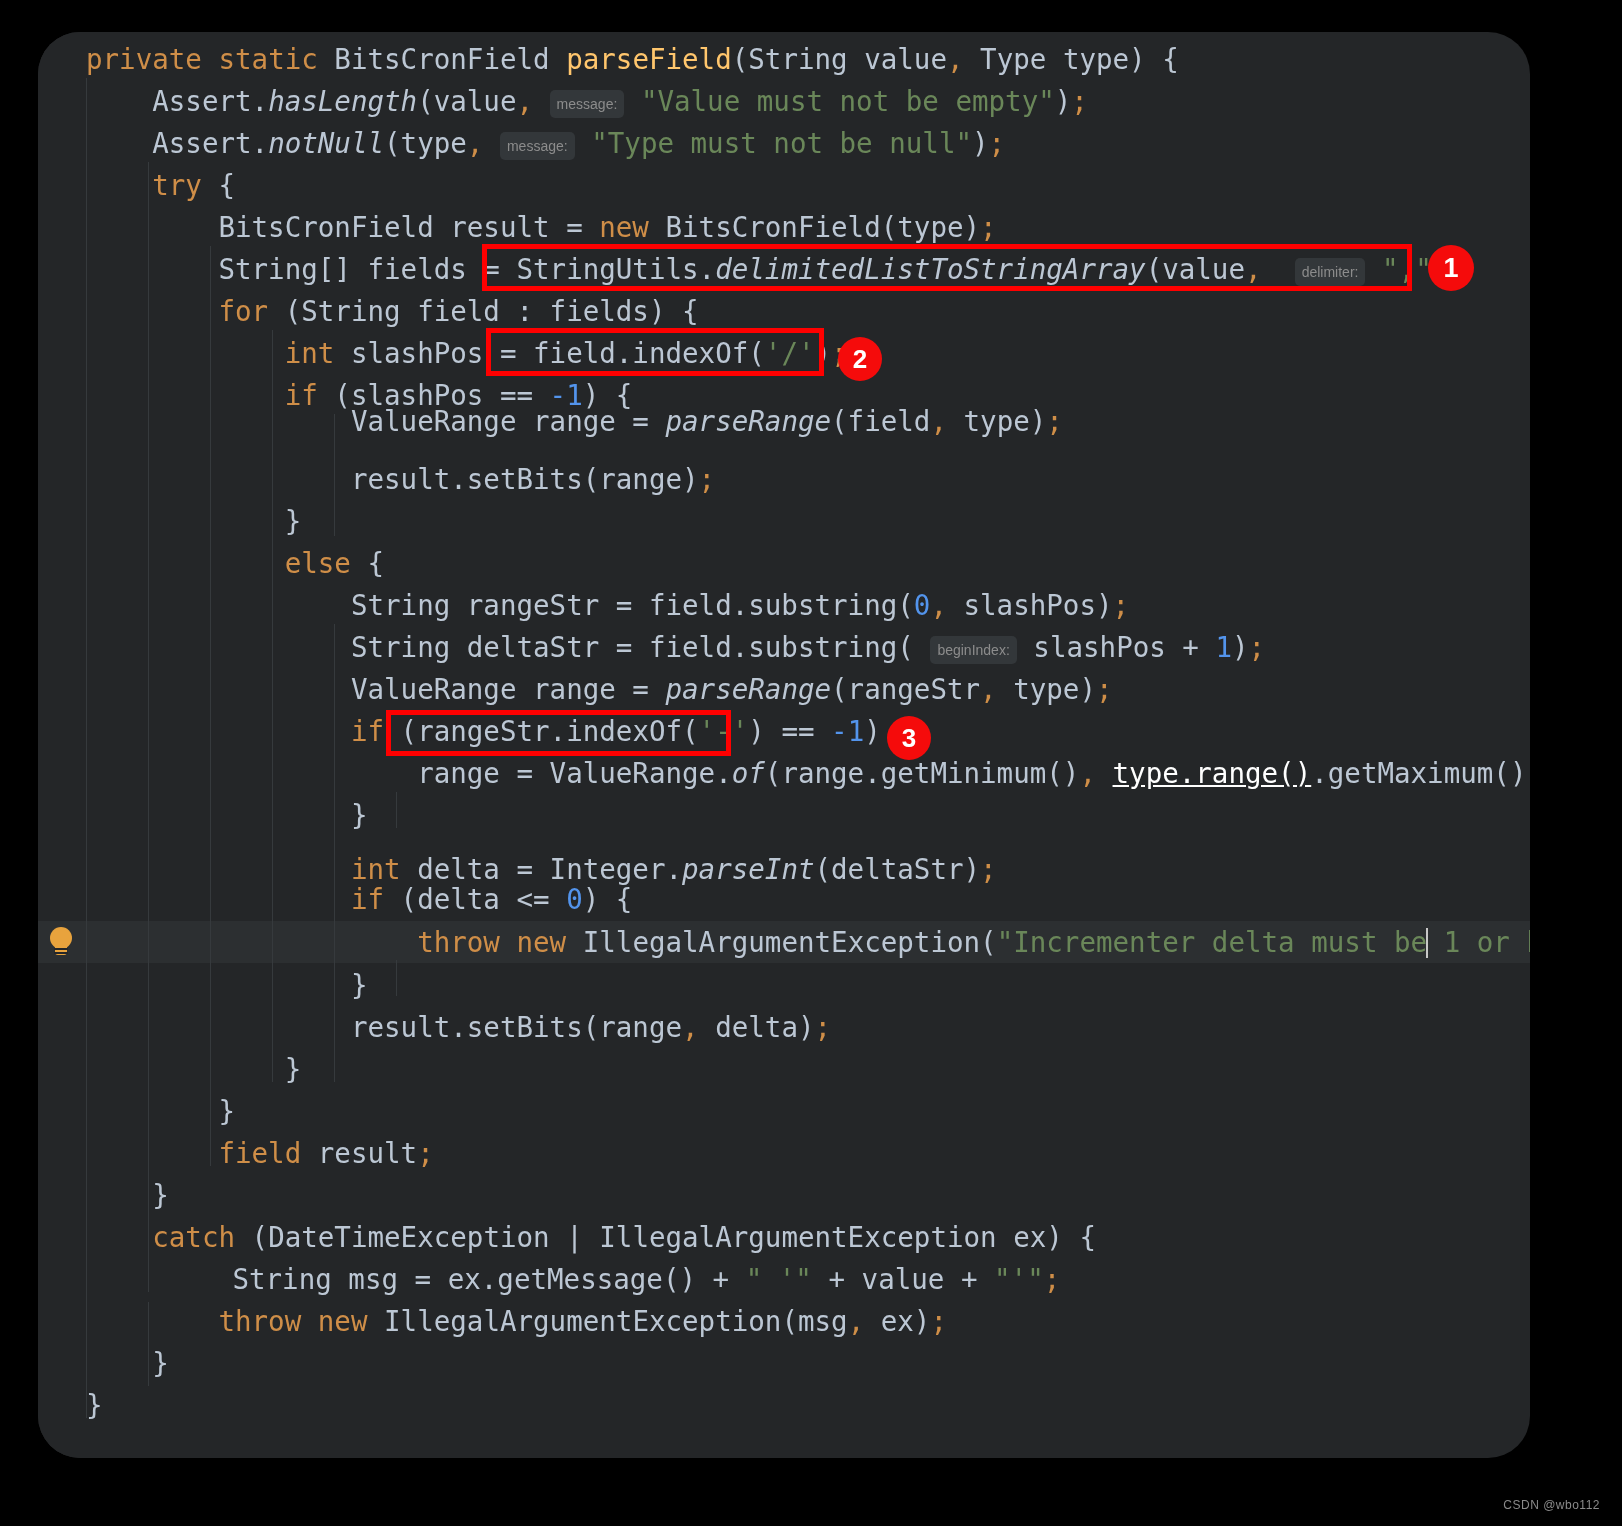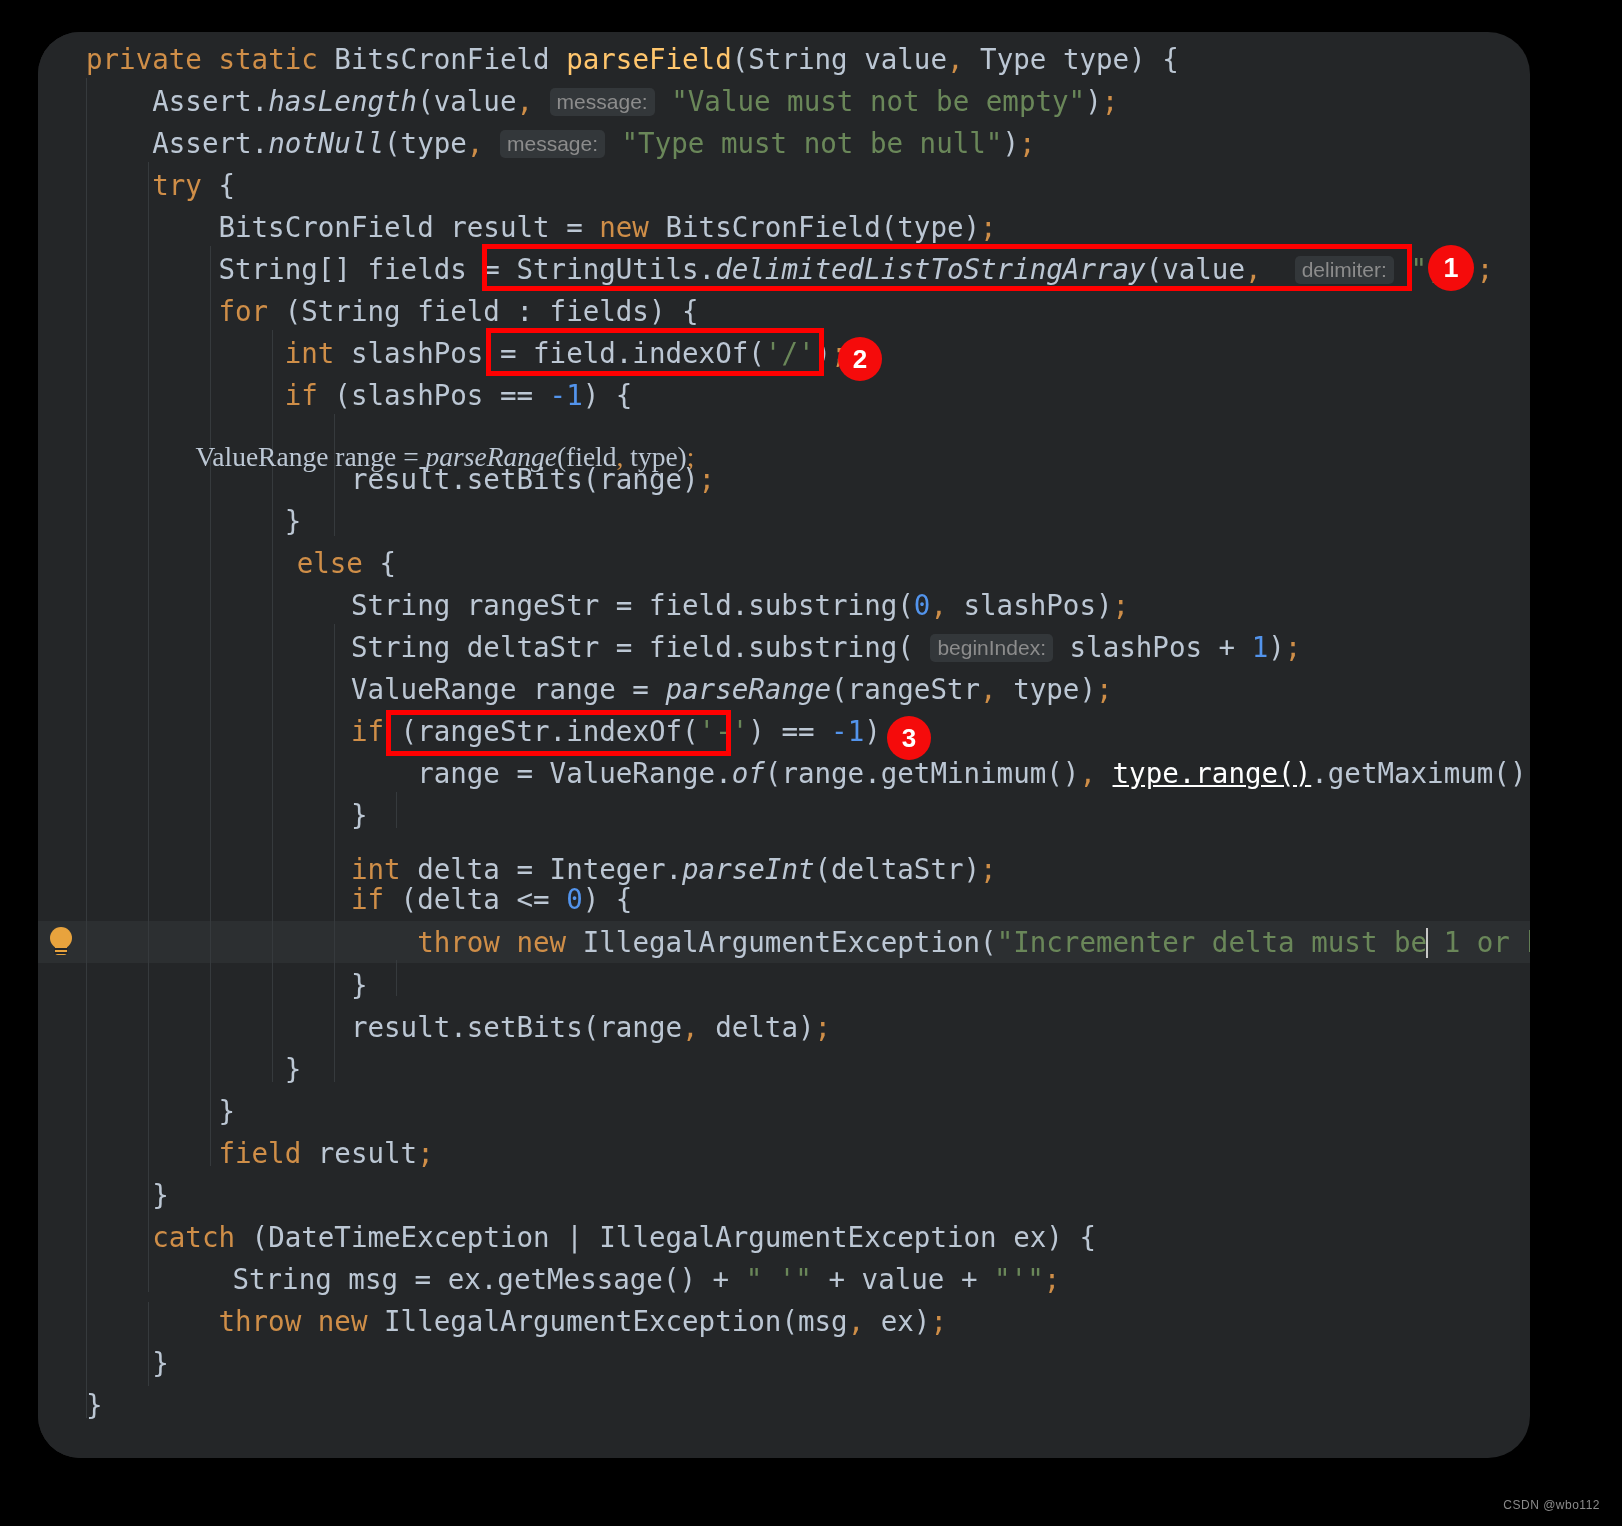--- a/index.html
+++ b/index.html
@@ -75,21 +75,21 @@
   .str{color:#6a8759;}
   .num{color:#5394ec;}
   .fn{color:#ffc66d;}
   .it{font-style:italic;}
   .lnk{color:#ffffff;text-decoration:underline;}
   .chip{
     display:inline-block;
     background:#33373a;
     color:#8c8c8c;
     font-family:"Liberation Sans","DejaVu Sans",sans-serif;
-    font-size:21px;
+    font-size:14px;
     line-height:28px;
     border-radius:5px;
     padding:0 7px;
     vertical-align:2px;
   }
   .caret{
     display:inline-block;
     width:2px;height:30px;
     background:#c8c8c8;
     vertical-align:-6px;
@@ -158,27 +158,27 @@
     <div class="code-line" style="top:174px;left:48px;">        BitsCronField result = <span class="kw">new</span> BitsCronField(type)<span class="kw">;</span></div>
 
     <div class="code-line" style="top:216px;left:48px;">        String[] fields = StringUtils.<span class="it">delimitedListToStringArray</span>(value<span class="kw">,</span>  <span class="chip">delimiter:</span> <span class="str">","</span>)<span class="kw">;</span></div>
 
     <div class="code-line" style="top:258px;left:48px;">        <span class="kw">for</span> (String field : fields) {</div>
 
     <div class="code-line" style="top:300px;left:48px;">            <span class="kw">int</span> slashPos = field.indexOf(<span class="str">'/'</span>)<span class="kw">;</span></div>
 
     <div class="code-line" style="top:342px;left:48px;">            <span class="kw">if</span> (slashPos == <span class="num">-1</span>) {</div>
 
-    <div class="code-line" style="top:404px;left:48px;font-family:Liberation Serif, serif;">                ValueRange range = <span class="it">parseRange</span>(field<span class="kw">,</span> type)<span class="kw">;</span></div>
+    <div class="code-line" style="top:368px;left:48px;">                ValueRange range = <span class="it">parseRange</span>(field<span class="kw">,</span> type)<span class="kw">;</span></div>
 
     <div class="code-line" style="top:426px;left:48px;">                result.setBits(range)<span class="kw">;</span></div>
 
     <div class="code-line" style="top:468px;left:48px;">            }</div>
 
-    <div class="code-line" style="top:510px;left:48px;padding-left:12px;">            <span class="kw">else</span> {</div>
+    <div class="code-line" style="top:510px;left:48px;">            <span class="kw">else</span> {</div>
 
     <div class="code-line" style="top:552px;left:48px;">                String rangeStr = field.substring(<span class="num">0</span><span class="kw">,</span> slashPos)<span class="kw">;</span></div>
 
     <div class="code-line" style="top:594px;left:48px;">                String deltaStr = field.substring( <span class="chip">beginIndex:</span> slashPos + <span class="num">1</span>)<span class="kw">;</span></div>
 
     <div class="code-line" style="top:636px;left:48px;">                ValueRange range = <span class="it">parseRange</span>(rangeStr<span class="kw">,</span> type)<span class="kw">;</span></div>
 
     <div class="code-line" style="top:678px;left:48px;">                <span class="kw">if</span> (rangeStr.indexOf(<span class="str">'-'</span>) == <span class="num">-1</span>) {</div>
 
     <div class="code-line" style="top:720px;left:48px;">                    range = ValueRange.<span class="it">of</span>(range.getMinimum()<span class="kw">,</span> <span class="lnk">type.range()</span>.getMaximum())</div>

